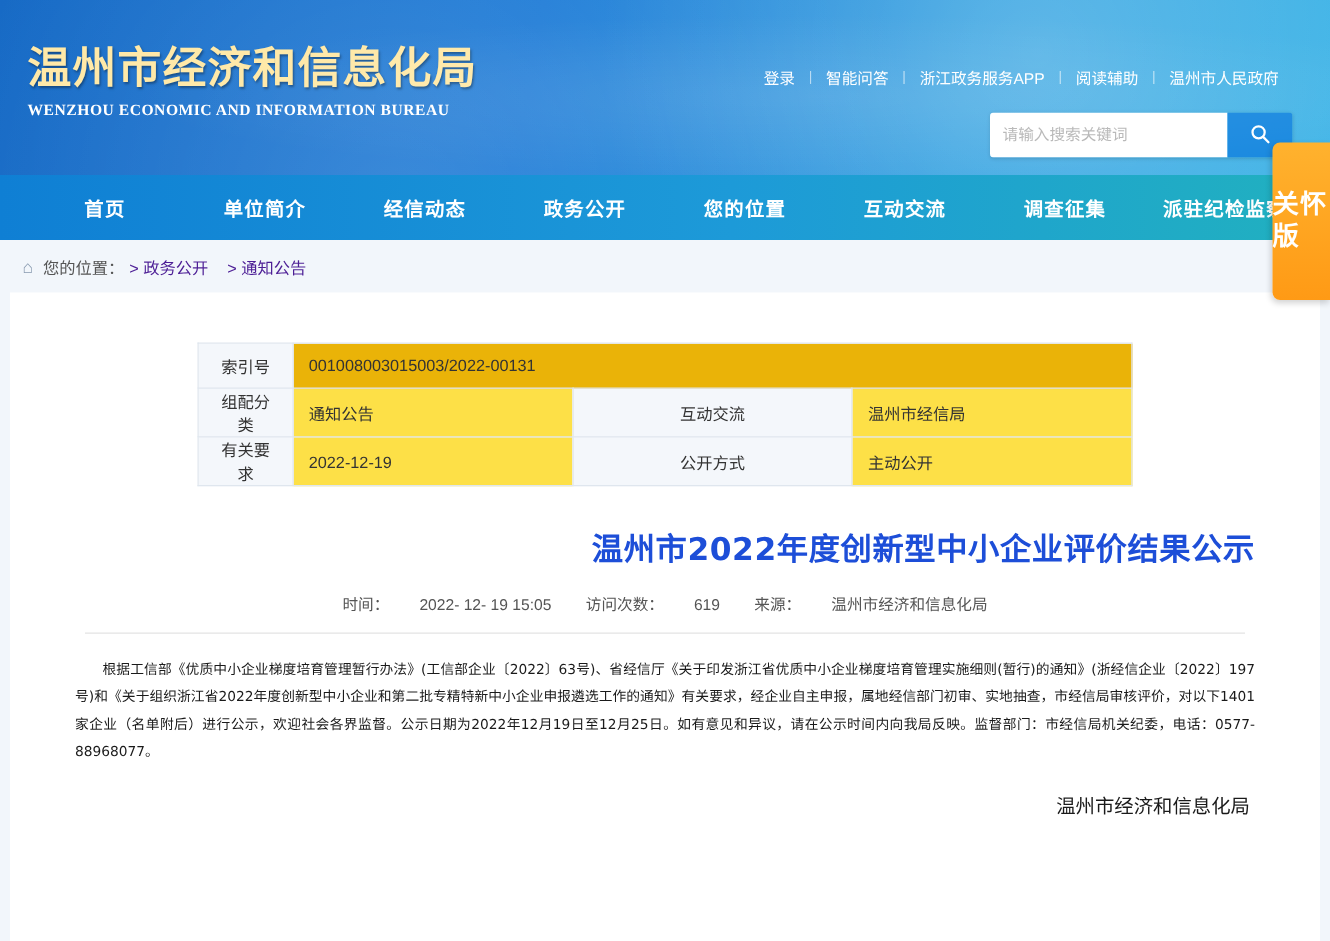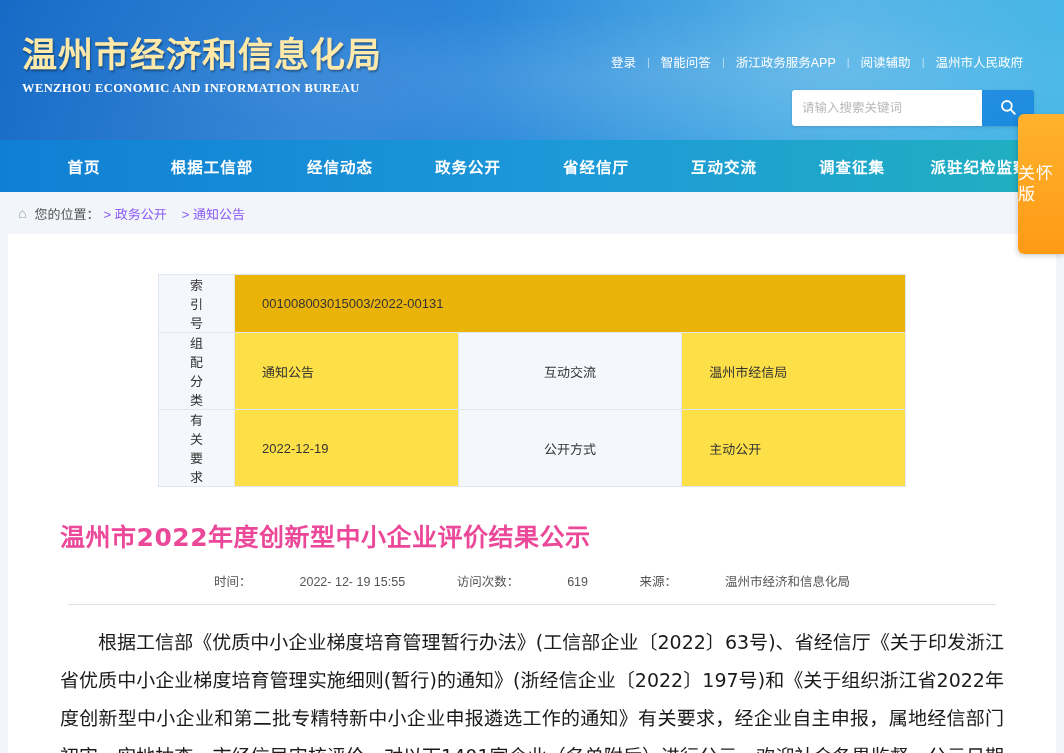--- a/index.html
+++ b/index.html
@@ -94,44 +94,44 @@
     font-size: 15.5px;
     font-weight: bold;
     letter-spacing: 1px;
     cursor: pointer;
     white-space: nowrap;
   }
 
   
   .care-tab {
     position: absolute; right: 0; top: 114px;
-    width: 46px; height: 140px;
+    width: 46px; height: 126px;
     background: linear-gradient(180deg, #ffb22e 0%, #ff9a15 100%);
     border-radius: 6px 0 0 6px;
     color: #fff;
-    font-size: 17px; font-weight: normal;
+    font-size: 21px; font-weight: bold;
     display: flex; flex-direction: column;
     align-items: center; justify-content: center;
     line-height: 1.25;
     letter-spacing: 1px;
     box-shadow: -1px 2px 5px rgba(0,0,0,0.18);
     cursor: pointer;
     z-index: 5;
   }
 
   
   .crumb {
     height: 42px;
     display: flex; align-items: center;
     padding-left: 18px;
     font-size: 13px; color: #555;
     background: #f2f6fb;
   }
   .home-icon { margin-right: 8px; color: #8a9bb0; font-size: 14px; }
-  .crumb a { color:#8b5cf6; text-decoration:none; }
+  .crumb a { color:#4c1d95; text-decoration:none; }
 
   
   .card {
     background: #ffffff;
     margin: 0 8px 0 8px;
     min-height: 520px;
     padding: 40px 52px 10px 52px;
     position: relative;
   }
 
@@ -140,53 +140,53 @@
     width: 748px;
     margin: 0 auto;
     border-collapse: collapse;
     font-size: 13px;
     color: #333;
     table-layout: fixed;
   }
   table.meta td {
     border: 1px solid #dfe6ee;
     height: 36px;
-    padding: 0 27px;
+    padding: 0 12px;
     vertical-align: middle;
   }
   td.lbl { background: #f4f7fb; width: 76px; text-align: center; color: #333; }
   td.val { background: #fde047; }
   td.val-wide { background:#eab308; }
 
   
   .doc-title {
-    text-align: left;
-    color: #ec4899;
+    text-align: right;
+    color: #1d4ed8;
     font-weight: bold;
     font-size: 25px;
     letter-spacing: 0.5px;
     margin: 30px 0 0 0;
     font-family: "DejaVu Sans", "Liberation Sans", sans-serif;
   }
   .doc-sub {
     text-align: center;
     font-size: 12.5px;
     color: #555;
     margin-top: 18px;
   }
-  .doc-sub span { margin: 0 24px; }
+  .doc-sub span { margin: 0 12px; }
   .divider {
     margin: 14px 8px 0 8px;
     border-top: 1px solid #e3e3e3;
   }
 
   
   .body-text {
     margin-top: 18px;
-    font-size: 19px;
+    font-size: 11px;
     line-height: 2.0;
     color: #1a1a1a;
     text-align: justify;
     font-family: "DejaVu Sans", "Liberation Sans", sans-serif;
   }
   .body-text p { margin: 0; text-indent: 2em; }
 
   .signature {
     margin-top: 18px;
     text-align: right;
@@ -228,24 +228,24 @@
             <circle cx="10.5" cy="10.5" r="6.5"></circle>
             <line x1="15.6" y1="15.6" x2="21" y2="21"></line>
           </svg>
         </span>
       </button>
     </div>
   </div>
 
   <div class="nav">
     <div class="nav-item">首页</div>
-    <div class="nav-item">根据工信部</div>
+    <div class="nav-item">单位简介</div>
     <div class="nav-item">经信动态</div>
     <div class="nav-item">政务公开</div>
-    <div class="nav-item">省经信厅</div>
+    <div class="nav-item">您的位置</div>
     <div class="nav-item">互动交流</div>
     <div class="nav-item">调查征集</div>
     <div class="nav-item">派驻纪检监察</div>
   </div>
 
   <div class="care-tab">关怀版</div>
 
   <div class="crumb">
     <span class="home-icon">⌂</span>
     <span>您的位置：</span>
@@ -272,21 +272,21 @@
         <td class="val">2022-12-19</td>
         <td class="lbl">公开方式</td>
         <td class="val">主动公开</td>
       </tr>
     </tbody>
       </table>
 
     <div class="doc-title">温州市2022年度创新型中小企业评价结果公示</div>
 
     <div class="doc-sub">
-      <span>时间：</span><span>2022- 12- 19 15:55</span>
+      <span>时间：</span><span>2022- 12- 19 15:05</span>
       <span>访问次数：</span><span>619</span>
       <span>来源：</span><span>温州市经济和信息化局</span>
     </div>
 
     <div class="divider"></div>
 
     <div class="body-text">
       <p>根据工信部《优质中小企业梯度培育管理暂行办法》(工信部企业〔2022〕63号)、省经信厅《关于印发浙江省优质中小企业梯度培育管理实施细则(暂行)的通知》(浙经信企业〔2022〕197号)和《关于组织浙江省2022年度创新型中小企业和第二批专精特新中小企业申报遴选工作的通知》有关要求，经企业自主申报，属地经信部门初审、实地抽查，市经信局审核评价，对以下1401家企业（名单附后）进行公示，欢迎社会各界监督。公示日期为2022年12月19日至12月25日。如有意见和异议，请在公示时间内向我局反映。监督部门：市经信局机关纪委，电话：0577-88968077。</p>
     </div>
 

